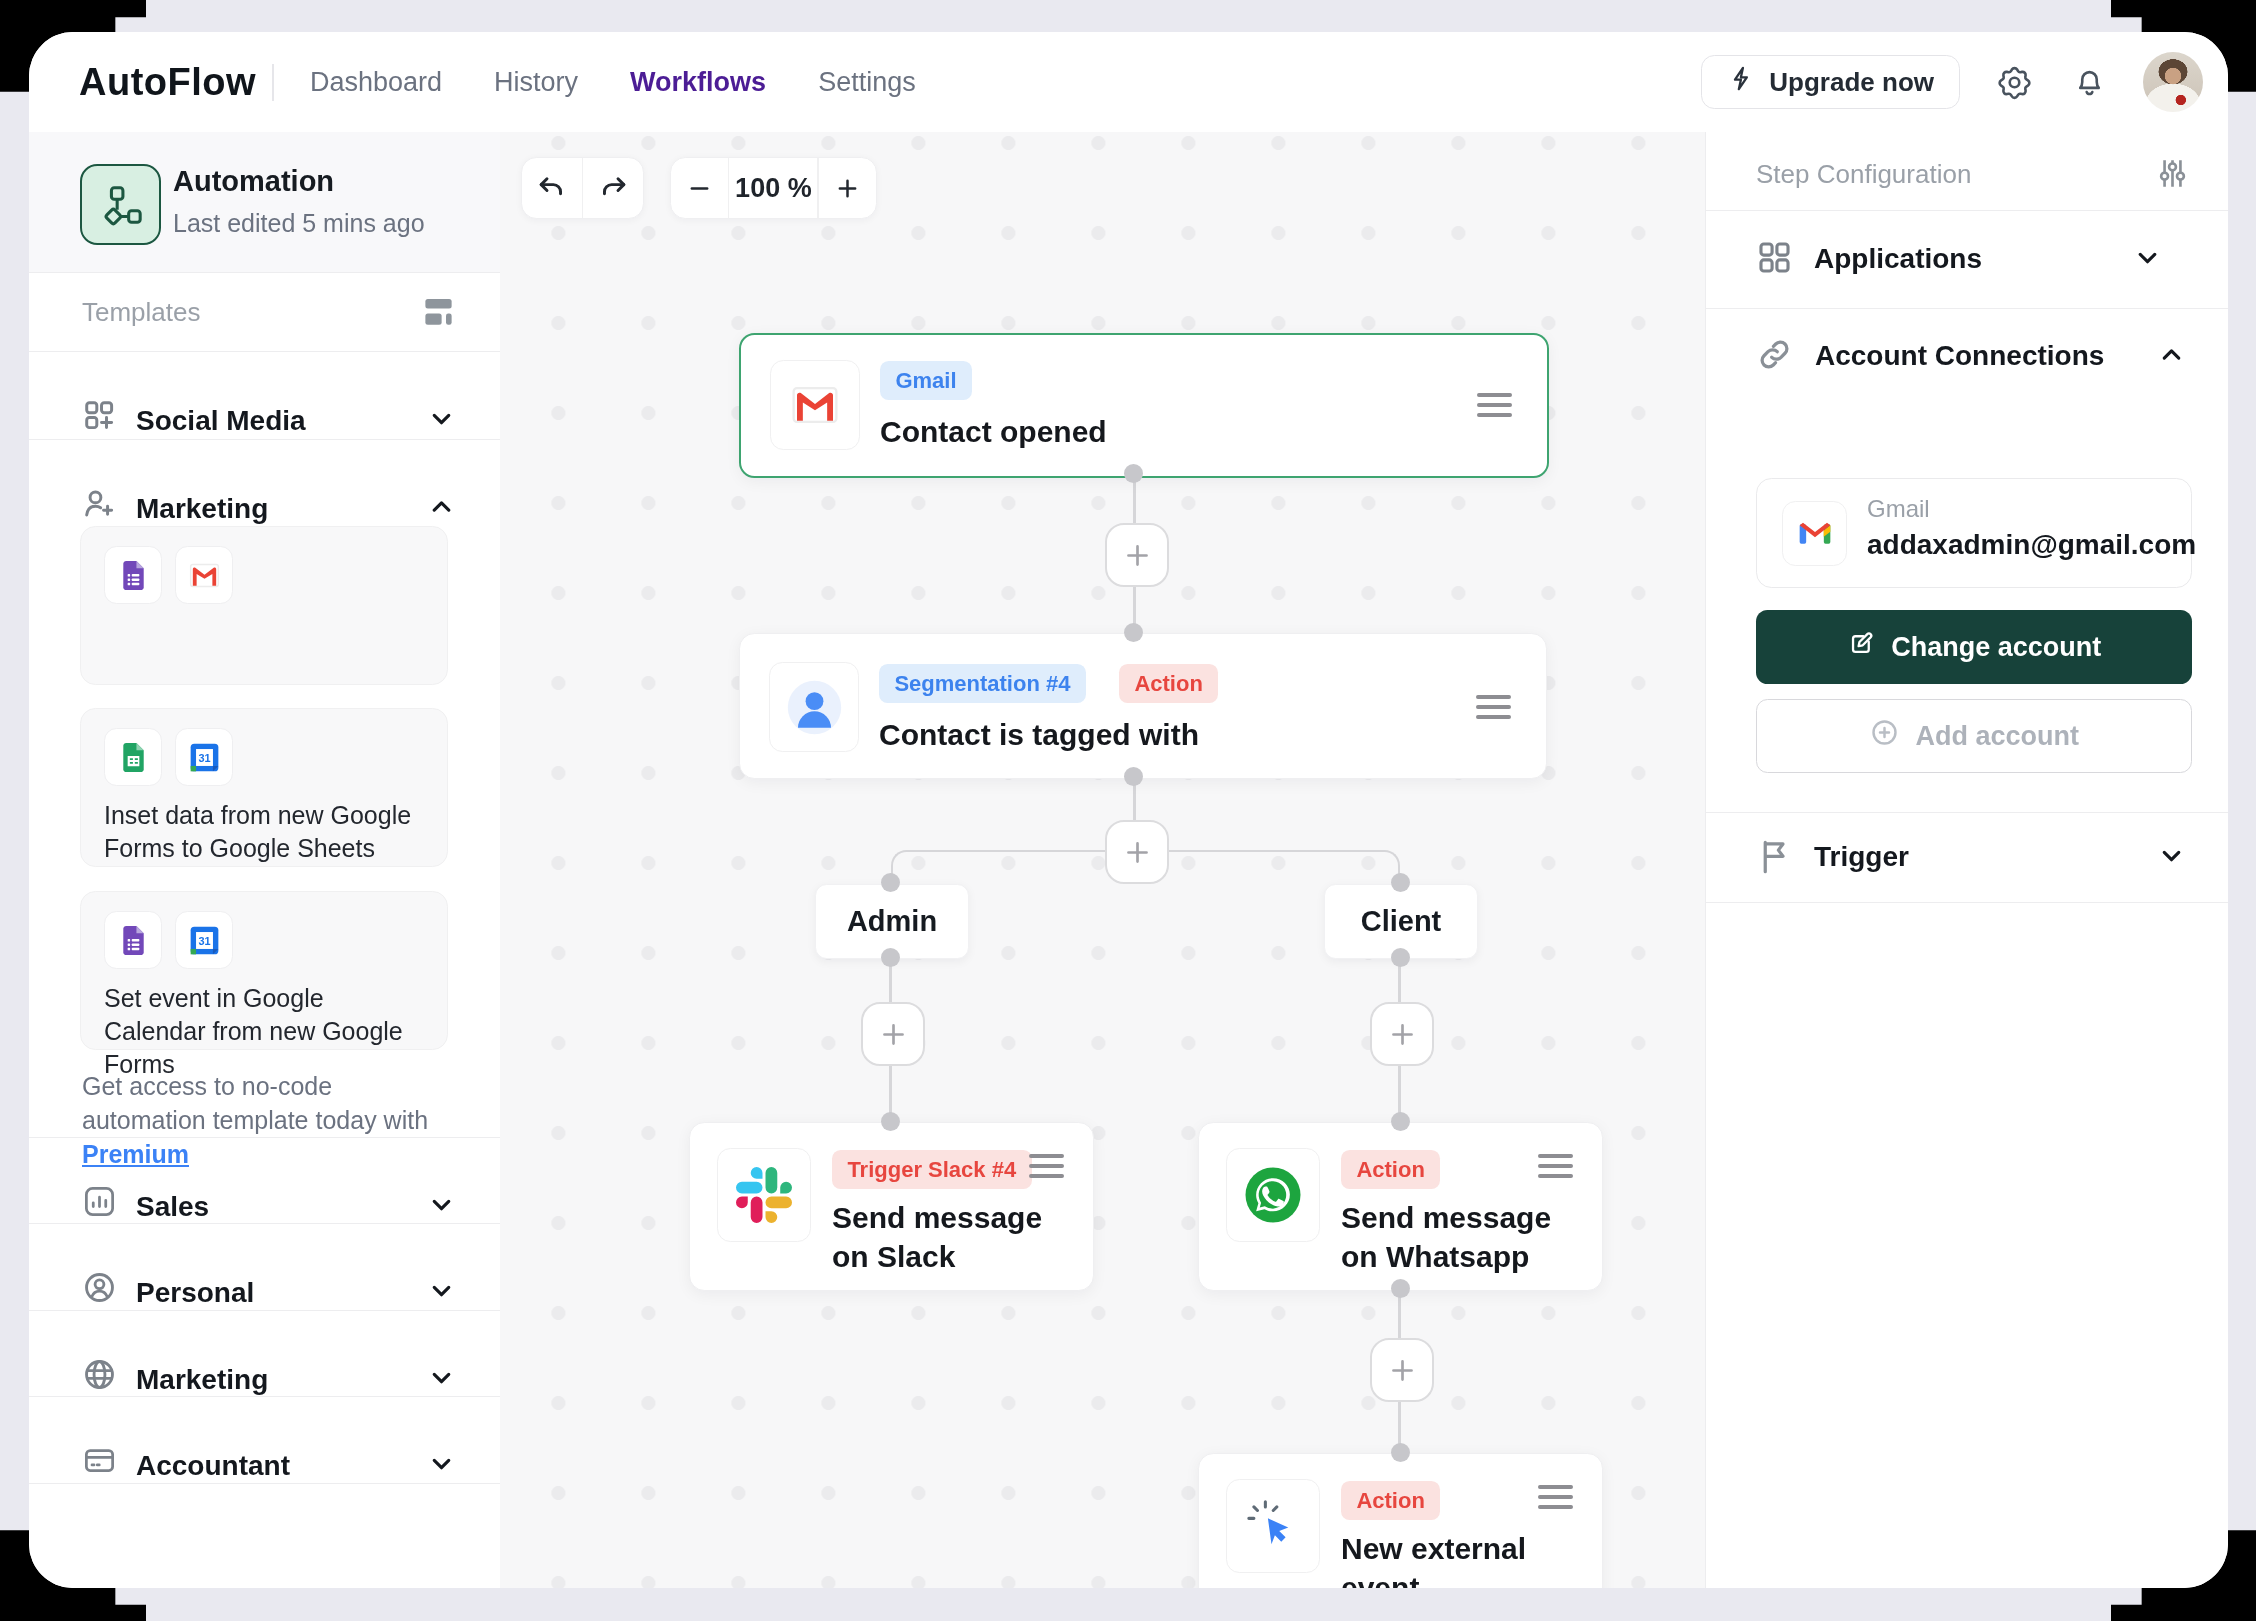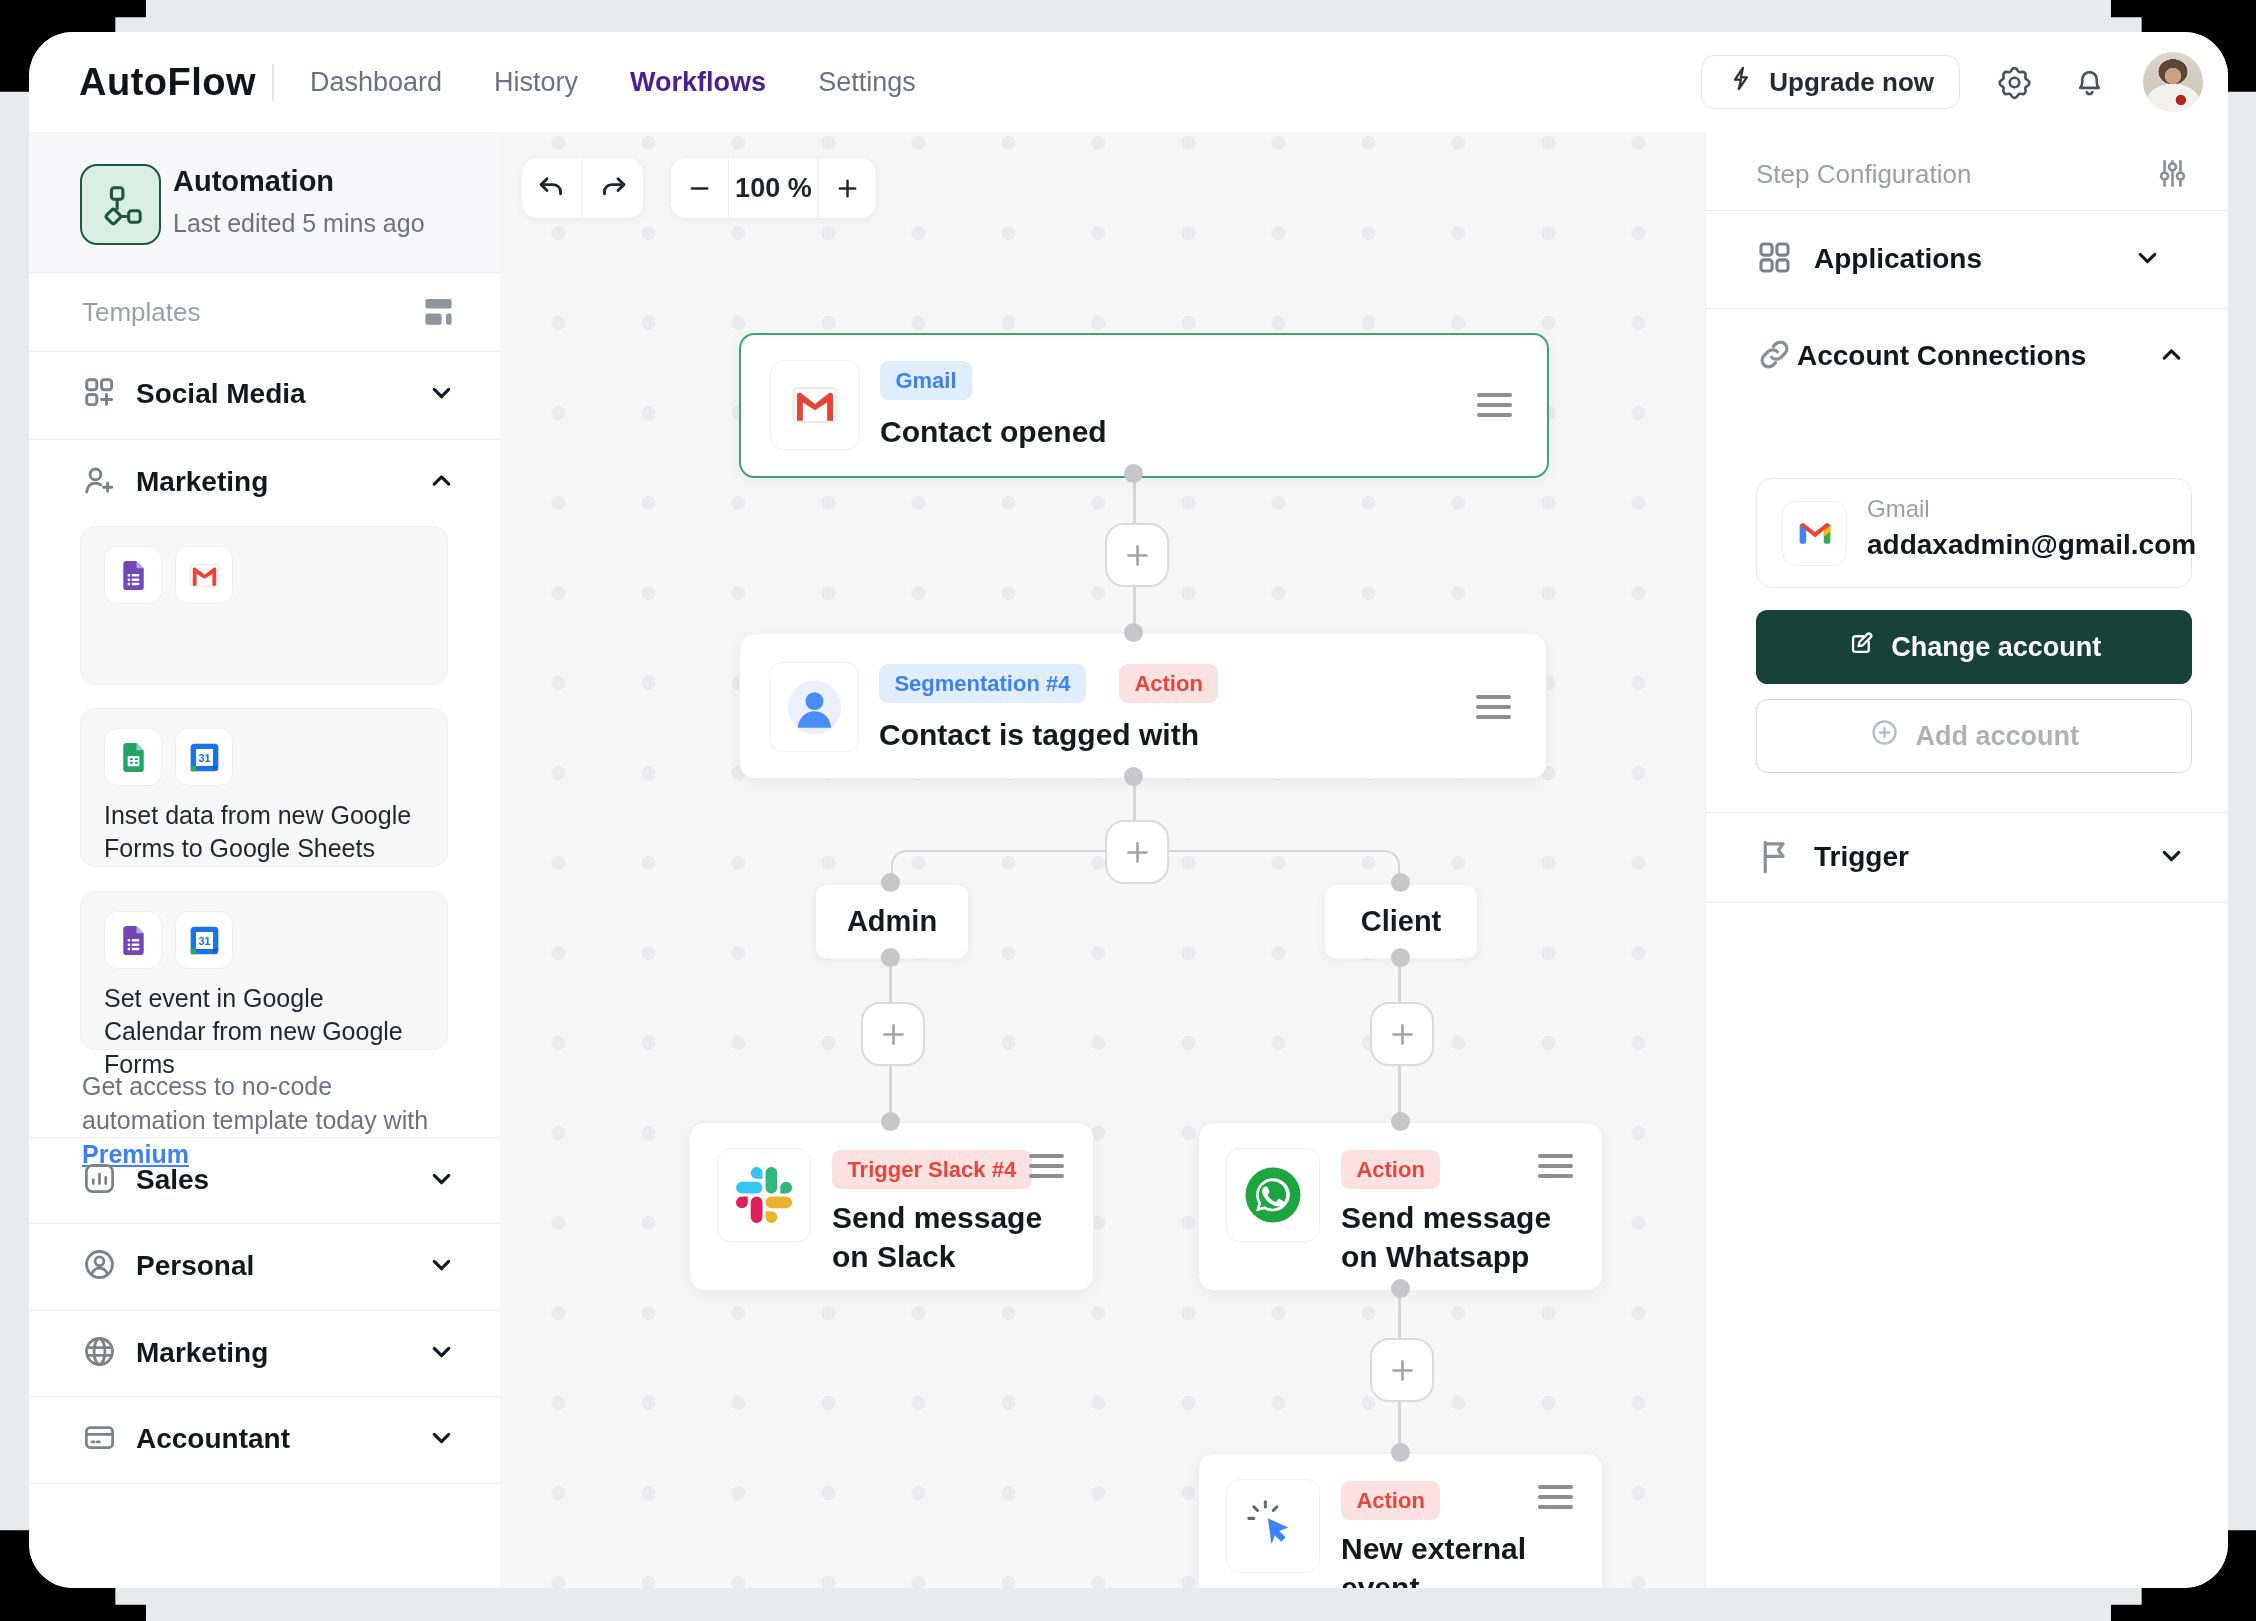--- a/index.html
+++ b/index.html
@@ -35,21 +35,21 @@
   #sidebar{position:absolute;left:0;top:100px;width:471px;height:1456px;background:#fff;border-right:1.4px solid #EDEDEF;}
   .autoblock{position:absolute;left:0;top:0;width:100%;height:140px;background:#F8F8FA;border-bottom:1.4px solid #EDEDEF;}
   .autoicon{position:absolute;left:51px;top:32px;width:77px;height:77px;border-radius:17.3px;background:#D8EFE2;
             border:2.4px solid #1C5741;display:flex;align-items:center;justify-content:center;}
   .autotitle{position:absolute;left:144px;top:33px;font-size:29px;font-weight:700;}
   .autosub{position:absolute;left:144px;top:77px;font-size:25px;color:#6B7280;}
   .tmplrow{position:absolute;left:0;top:140px;width:100%;height:79px;}
   .tmpllabel{position:absolute;left:53px;top:25px;font-size:26px;color:#9AA0A8;}
   .tmplicon{position:absolute;right:44px;top:22px;cursor:pointer;}
   .sdiv{position:absolute;left:0;width:100%;height:1.4px;background:#EDEDEF;}
-  .srow{position:absolute;left:0;width:100%;height:86px;display:flex;align-items:center;
+  .srow{position:absolute;left:0;width:100%;height:86px;display:flex;align-items:flex-end;
         padding:0 44px 0 53px;box-sizing:border-box;gap:19px;cursor:pointer;}
   .srow .lbl{font-size:28px;font-weight:700;color:#14181E;}
   .srow .chev{margin-left:auto;}
   .tcard{position:absolute;left:51px;width:368px;height:159px;background:#F8F8F9;border:1.4px solid #F0F0F1;
          border-radius:15.4px;box-sizing:border-box;padding:19px 23px;cursor:pointer;}
   .tcard .icons{display:flex;gap:13.4px;}
   .gbox{width:56px;height:56px;background:#fff;border:1.4px solid #EFEFF1;border-radius:12.5px;
         display:flex;align-items:center;justify-content:center;}
   .tcard .ttext{margin-top:13.4px;font-size:25px;line-height:33px;color:#23272E;}
   .premium{position:absolute;left:53px;top:937px;width:365px;font-size:25px;line-height:34px;color:#6B7280;}
@@ -544,21 +544,21 @@
         </span>
         <span class="prow-label">Applications</span>
         <span style="margin-left:auto">
           <svg width="29" height="29" viewBox="0 0 24 24" fill="none" stroke="#14181E" stroke-width="2.6" stroke-linecap="round" stroke-linejoin="round">
               <path d="M6 9.5l6 6 6-6"></path>
             </svg>
         </span>
       </div>
       <div class="pdiv" style="top:176px"></div>
 
-      <div style="position:absolute;left:0;top:176px;width:100%;height:96px;display:flex;align-items:center;padding:0 42px 0 50px;box-sizing:border-box;gap:4px;cursor:pointer;">
+      <div style="position:absolute;left:0;top:176px;width:100%;height:96px;display:flex;align-items:center;padding:0 42px 0 50px;box-sizing:border-box;gap:22px;cursor:pointer;">
         <span>
           <svg width="37" height="37" viewBox="0 0 24 24" fill="none" stroke="#8A9097" stroke-width="2.1" stroke-linecap="round">
               <path d="M10.2 13.8a4.2 4.2 0 0 0 6 0l2.6-2.6a4.24 4.24 0 0 0-6-6l-1.5 1.5"></path>
               <path d="M13.8 10.2a4.2 4.2 0 0 0-6 0l-2.6 2.6a4.24 4.24 0 0 0 6 6l1.5-1.5"></path>
             </svg>
         </span>
         <span class="prow-label">Account Connections</span>
         <span style="margin-left:auto">
           <svg width="29" height="29" viewBox="0 0 24 24" fill="none" stroke="#14181E" stroke-width="2.6" stroke-linecap="round" stroke-linejoin="round">
               <path d="M6 15l6-6 6 6"></path>

